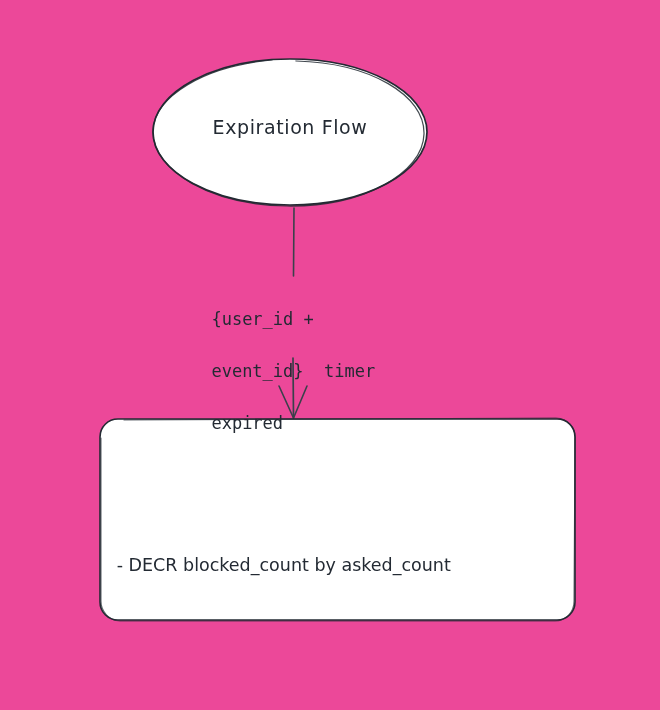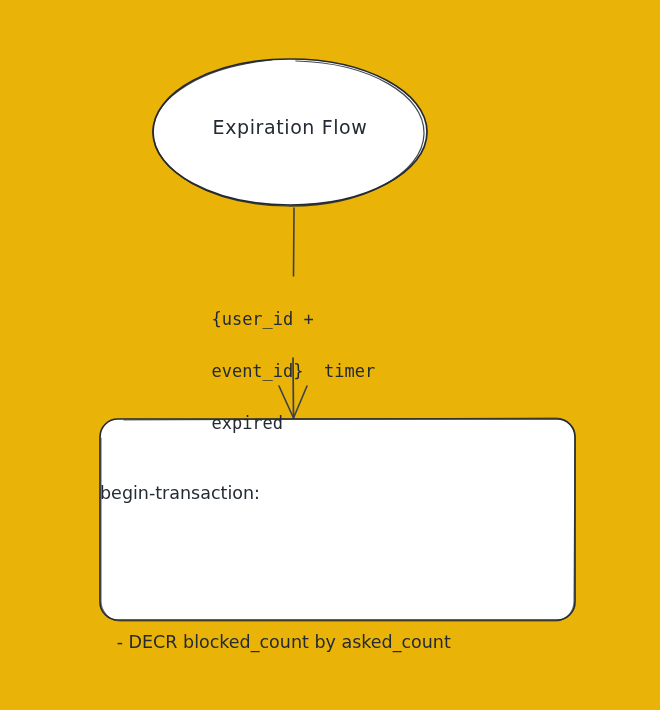--- a/index.html
+++ b/index.html
@@ -10,21 +10,21 @@
   body {
     width: 660px;
     height: 710px;
     overflow: hidden;
     font-family: "DejaVu Sans", sans-serif;
   }
   #diagram-root {
     position: relative;
     width: 660px;
     height: 710px;
-    background: #eab308;
+    background: #ec4899;
   }
   #sketch-layer {
     position: absolute;
     left: 0;
     top: 0;
     width: 660px;
     height: 710px;
   }
   .text-layer {
     position: absolute;
@@ -136,21 +136,20 @@
 
     <div class="node-label" id="ellipse-title">Expiration Flow</div>
 
     <div id="edge-label">
       <span class="code-line">{user_id +</span><br>
       <span class="code-line">event_id}  timer</span><br>
       <span class="code-line">expired</span>
     </div>
 
     <div id="box-text">
-      <span class="code-line">begin-transaction:</span>
       <span class="blank-line"></span>
       <span class="code-line">   - DECR blocked_count by asked_count</span>
       
       
       
     </div>
 
   </div>
 </div>
 

